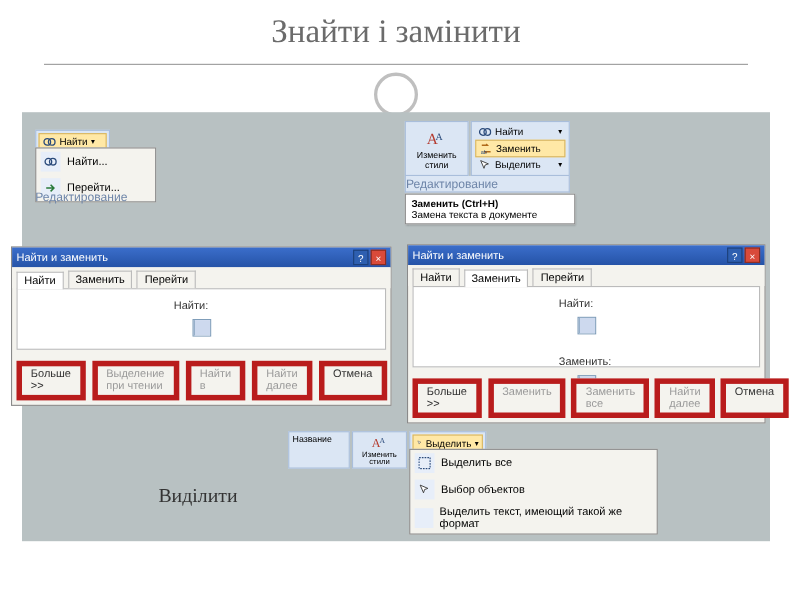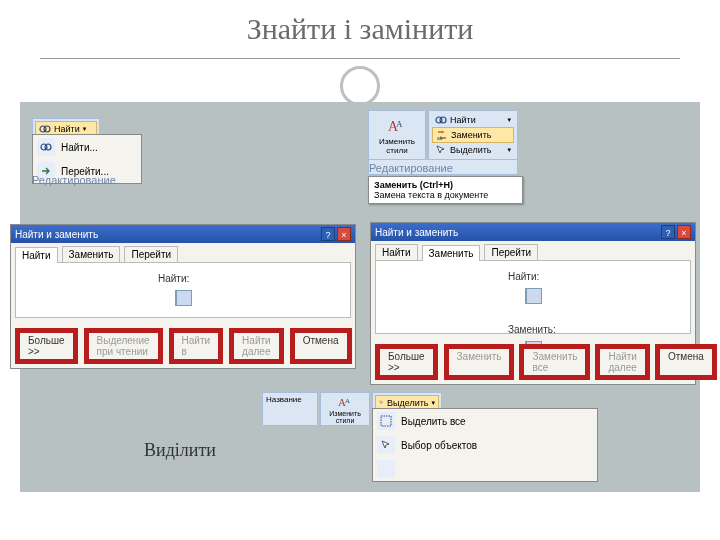--- a/index.html
+++ b/index.html
@@ -360,18 +360,19 @@
     <div class="mitem">
       <span class="mbar">
           <span class="icon"><svg viewBox="0 0 12 12">
               <path d="M2 2l7 3-3 1-1 3z" fill="#fff" stroke="#333" stroke-width="0.8"></path>
             </svg></span>
         </span>
       <span>Выбор объектов</span>
     </div>
     <div class="mitem">
       <span class="mbar"></span>
+      <span>Выделить текст, имеющий такой же формат</span>
     </div>
   </div>
 
   <div class="caption" style="left:100px; top:440px;margin-left:44px;">Виділити</div>
 
 </div>
 
 </body></html>

